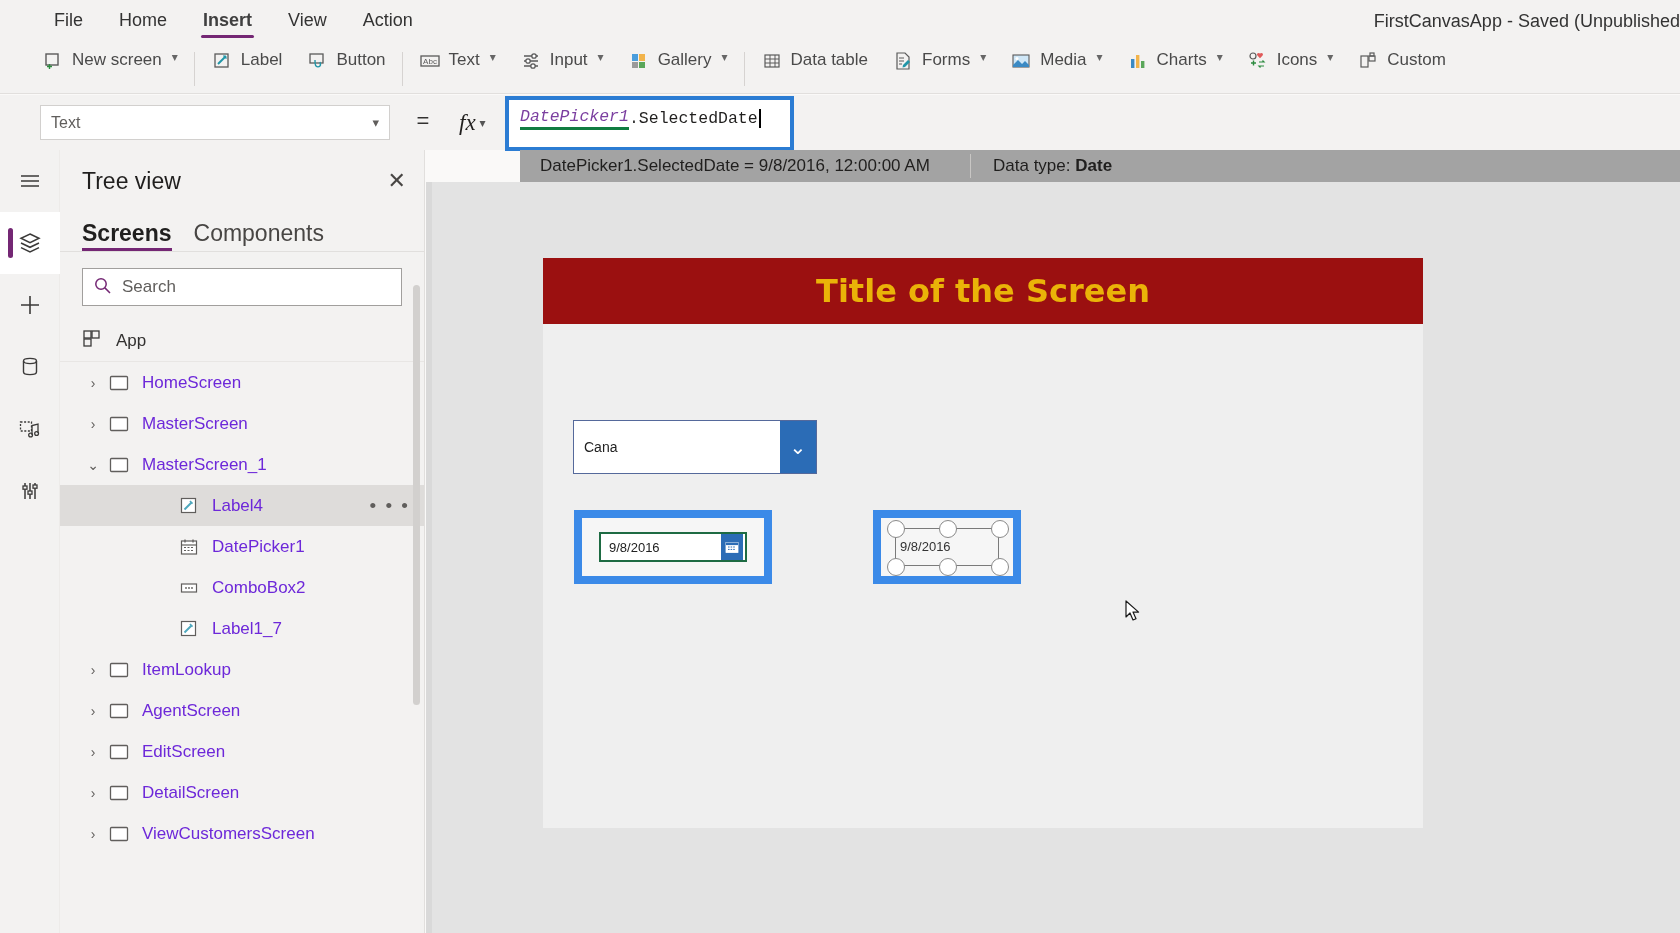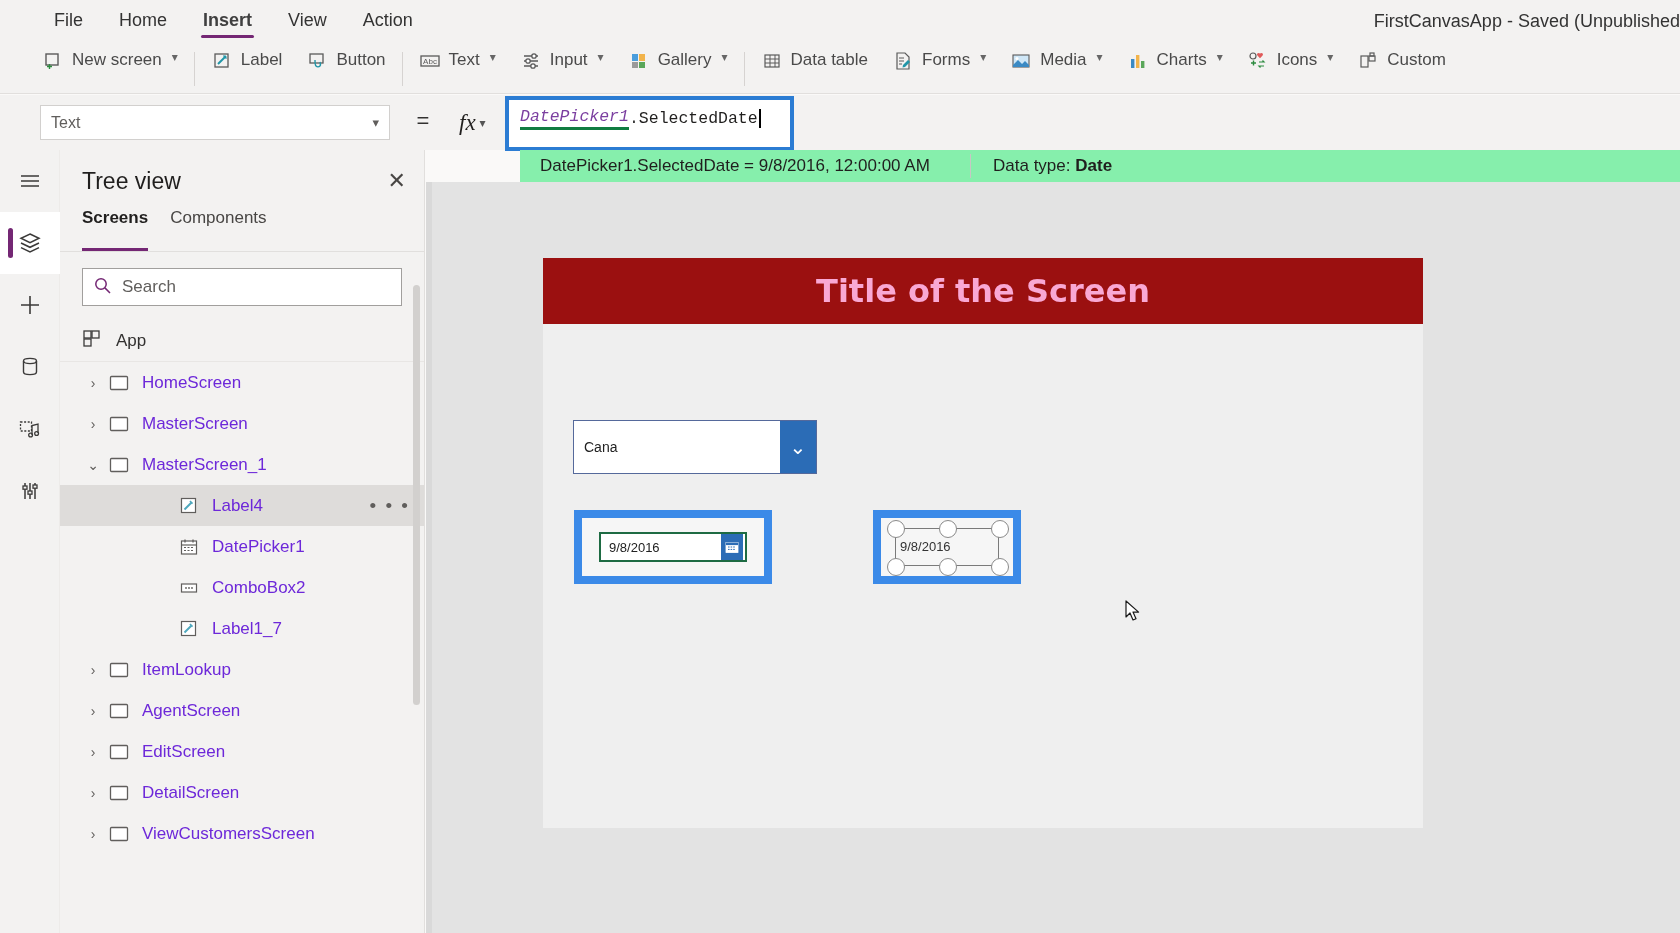--- a/index.html
+++ b/index.html
@@ -91,21 +91,21 @@
     color: #7b3fa0; font-style: italic;
     border-bottom: 3px solid #107c41; padding-bottom: 1px;
   }
   .tok-dot { color: #3a3a3a; }
   .tok-prop { color: #201f1e; }
   .caret { display: inline-block; width: 2px; height: 19px; background: #000; margin-left: 1px; }
 
   
   .intelli {
     position: absolute; left: 520px; top: 150px; width: 1160px; height: 32px;
-    background: #86efac; display: flex; align-items: center;
+    background: #a3a3a3; display: flex; align-items: center;
     font-size: 17px; color: #201f1e;
   }
   .intelli .seg1 { padding-left: 20px; width: 450px; white-space: nowrap; }
   .intelli .vsep { width: 1px; height: 24px; background: #c8c6c4; }
   .intelli .seg2 { padding-left: 22px; white-space: nowrap; }
   .intelli .seg2 b { font-weight: bold; }
 
   
   .rail {
     position: absolute; left: 0; top: 150px; width: 60px; height: 783px;
@@ -128,21 +128,21 @@
     position: absolute; left: 60px; top: 150px; width: 365px; height: 783px;
     background: #f3f2f1; border-right: 1px solid #e1dfdd;
   }
   .tree-head {
     display: flex; align-items: center; height: 62px; padding: 0 18px 0 22px;
   }
   .tree-title { font-size: 23px; color: #201f1e; }
   .tree-close { margin-left: auto; font-size: 22px; color: #484644; cursor: default; line-height: 1; }
   .tree-tabs { display: flex; align-items: flex-end; gap: 22px; padding: 0 22px; height: 40px;
     border-bottom: 1px solid #e1dfdd; }
-  .tree-tab { position: relative; font-size: 17px; color: #484644; padding-bottom: 23px; cursor: default; }
+  .tree-tab { position: relative; font-size: 23px; color: #484644; padding-bottom: 4px; cursor: default; }
   .tree-tab.active { color: #201f1e; font-weight: bold; }
   .tree-tab.active::after {
     content: ""; position: absolute; left: 0; right: 0; bottom: 0; height: 3px; background: #742774;
   }
   .search-wrap { padding: 16px 22px 14px 22px; }
   .search-box {
     height: 38px; background: #ffffff; border: 1px solid #a19f9d;
     display: flex; align-items: center; padding: 0 10px; gap: 10px;
   }
   .search-box .ph { font-size: 17px; color: #605e5c; }
@@ -175,21 +175,21 @@
   .canvas-area {
     position: absolute; left: 426px; top: 182px; width: 1254px; height: 751px;
     background: #e3e3e3; overflow: hidden;
   }
   .phone-screen {
     position: absolute; left: 117px; top: 76px; width: 880px; height: 570px;
     background: #efefef;
   }
   .screen-title {
     position: absolute; left: 0; top: 0; width: 880px; height: 66px;
-    background: #9b1010; color: #f9a8d4;
+    background: #9b1010; color: #eab308;
     display: flex; align-items: center; justify-content: center;
     font-size: 32px; font-weight: bold;
     font-family: "DejaVu Sans", sans-serif;
   }
 
   
   .ctl-combo {
     position: absolute; left: 30px; top: 162px; width: 244px; height: 54px;
     background: #ffffff; border: 1px solid #55699b;
     display: flex;

